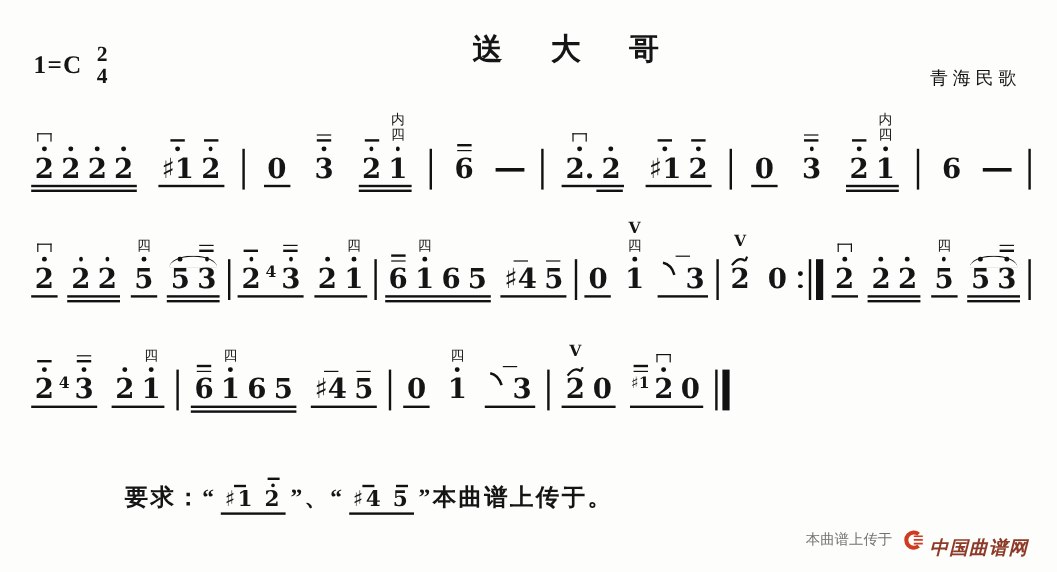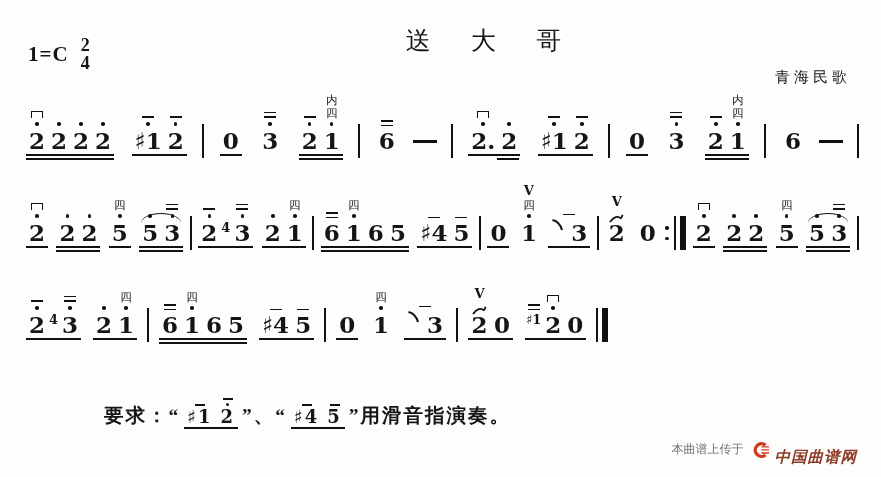--- a/index.html
+++ b/index.html
@@ -1,27 +1,27 @@
 <!DOCTYPE html>
 <html><head>
 <meta charset="utf-8">
 <style>
   html,body{margin:0;padding:0;}
   body{width:881px;height:477px;background:#fcfcfa;color:#151515;
        font-family:"Liberation Serif",serif;overflow:hidden;position:relative;}
   .sheet{position:absolute;inset:0;background:#fdfdfb;}
 
   
-  .title{position:absolute;top:24px;left:492px;transform:translateX(-50%);
-         font-size:25px;font-weight:400;letter-spacing:17px;white-space:nowrap;}
+  .title{position:absolute;top:24px;left:480px;transform:translateX(-50%);
+         font-size:25px;font-weight:700;letter-spacing:17px;white-space:nowrap;}
   .keysig{position:absolute;left:28px;top:36px;display:flex;align-items:center;gap:12px;}
   .keysig .key{font-size:21px;font-weight:700;letter-spacing:1px;}
   .timesig{display:flex;flex-direction:column;align-items:center;line-height:1.02;
            font-size:18px;font-weight:700;}
-  .source{position:absolute;right:30px;top:68px;font-size:15px;letter-spacing:4px;}
+  .source{position:absolute;right:30px;top:56px;font-size:15px;letter-spacing:4px;}
 
   
   .score{position:absolute;left:24px;right:22px;top:90px;}
   .mline{display:flex;align-items:flex-end;justify-content:space-between;
          height:62px;margin-bottom:30px;position:relative;}
   .mline.short{width:70%;}
 
   .grp{position:relative;display:inline-flex;align-items:flex-end;padding:0 2px;}
   .cell{display:inline-flex;flex-direction:column;align-items:center;padding:0 3px;}
   .dg{font-family:"DejaVu Serif",serif;font-weight:700;font-size:23px;line-height:1;}
@@ -782,21 +782,21 @@
             <div class="fl">
               <i></i>
             </div>
             <div class="drow">
               <span class="dg">5</span>
             </div>
           </div>
           <div class="b b1"></div>
         </div>
       </span>
-    <span class="txt">”用滑音指演奏。</span>
+    <span class="txt">”本曲谱上传于。</span>
   </div>
 
   <div class="footer">
     <span class="up">本曲谱上传于</span>
     <span class="logo">
       <svg width="21" height="18" viewBox="0 0 21 18">
         <path d="M14.5 4.2 A6.3 6.3 0 1 0 14.5 14" fill="none" stroke="#cf3b1e" stroke-width="3.4"></path>
         <path d="M10.5 5.8 H18 M10.5 8.9 H18 M10.5 12 H18" fill="none" stroke="#cf3b1e" stroke-width="1.3"></path>
       </svg>
       <span class="site">中国曲谱网</span>

